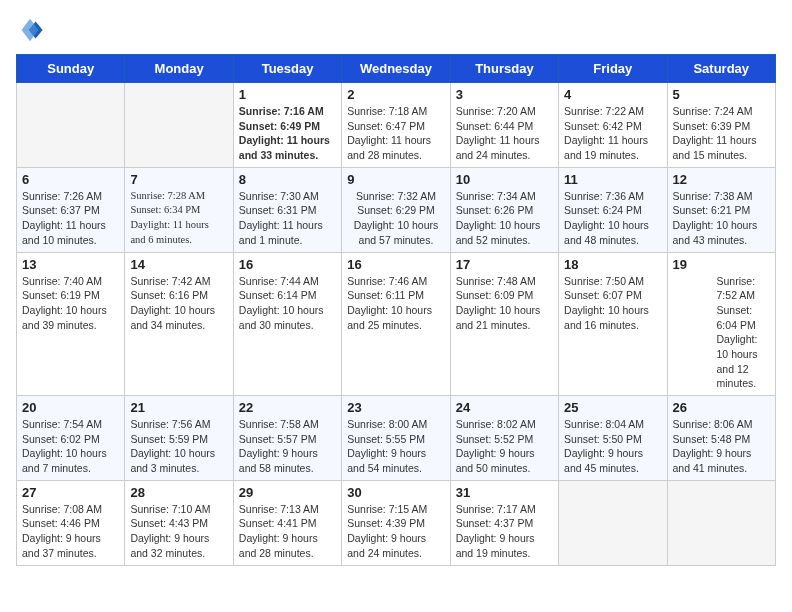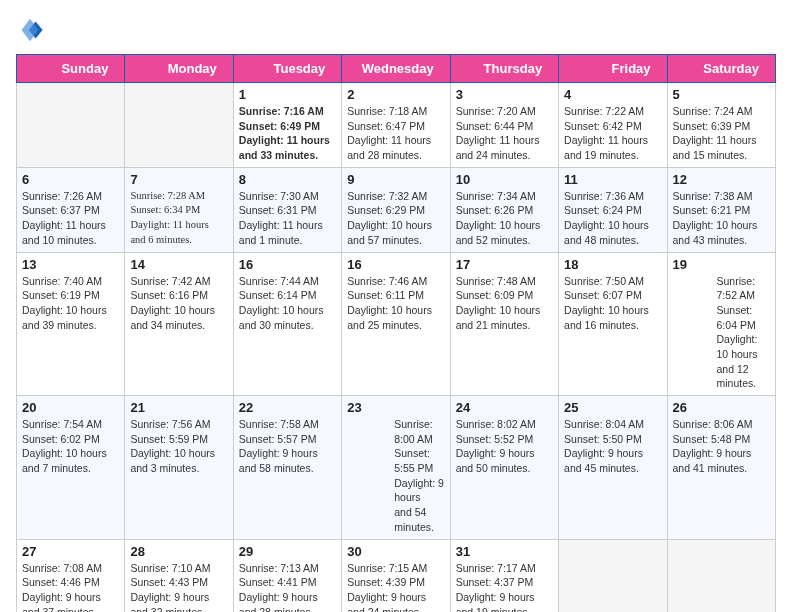--- a/index.html
+++ b/index.html
@@ -43,24 +43,24 @@
     .location {
       font-size: 16px;
       color: #444;
     }
     .calendar {
       width: 100%;
       border-collapse: collapse;
       font-size: 11px;
     }
     .calendar th {
-      background: #ec4899;
+      background: #1d4ed8;
       color: #fff;
-      padding: 6px 16px;
-      text-align: right;
+      padding: 6px 0;
+      text-align: center;
       font-size: 13px;
       font-weight: bold;
       border: 1px solid #1a5fb4;
     }
     .calendar td {
       border: 1px solid #ccc;
       vertical-align: top;
       padding: 4px 5px;
       width: calc(100% / 7);
       min-height: 80px;
@@ -174,21 +174,21 @@
         </td>
         <td>
           <span class="day-number">8</span>
           <div class="day-info" style="white-space: pre-line;">Sunrise: 7:30 AM
 Sunset: 6:31 PM
 Daylight: 11 hours
 and 1 minute.</div>
         </td>
         <td>
           <span class="day-number">9</span>
-          <div class="day-info" style="white-space: pre-line;">Sunrise: 7:32 AM
+          <div class="day-info" style="white-space: pre-line; text-align: center;">Sunrise: 7:32 AM
 Sunset: 6:29 PM
 Daylight: 10 hours
 and 57 minutes.</div>
         </td>
         <td>
           <span class="day-number">10</span>
           <div class="day-info" style="white-space: pre-line;">Sunrise: 7:34 AM
 Sunset: 6:26 PM
 Daylight: 10 hours
 and 52 minutes.</div>
@@ -276,21 +276,21 @@
         </td>
         <td>
           <span class="day-number">22</span>
           <div class="day-info" style="white-space: pre-line;">Sunrise: 7:58 AM
 Sunset: 5:57 PM
 Daylight: 9 hours
 and 58 minutes.</div>
         </td>
         <td>
           <span class="day-number">23</span>
-          <div class="day-info" style="white-space: pre-line; margin-left: 47px;">Sunrise: 8:00 AM
+          <div class="day-info" style="white-space: pre-line;">Sunrise: 8:00 AM
 Sunset: 5:55 PM
 Daylight: 9 hours
 and 54 minutes.</div>
         </td>
         <td>
           <span class="day-number">24</span>
           <div class="day-info" style="white-space: pre-line;">Sunrise: 8:02 AM
 Sunset: 5:52 PM
 Daylight: 9 hours
 and 50 minutes.</div>

